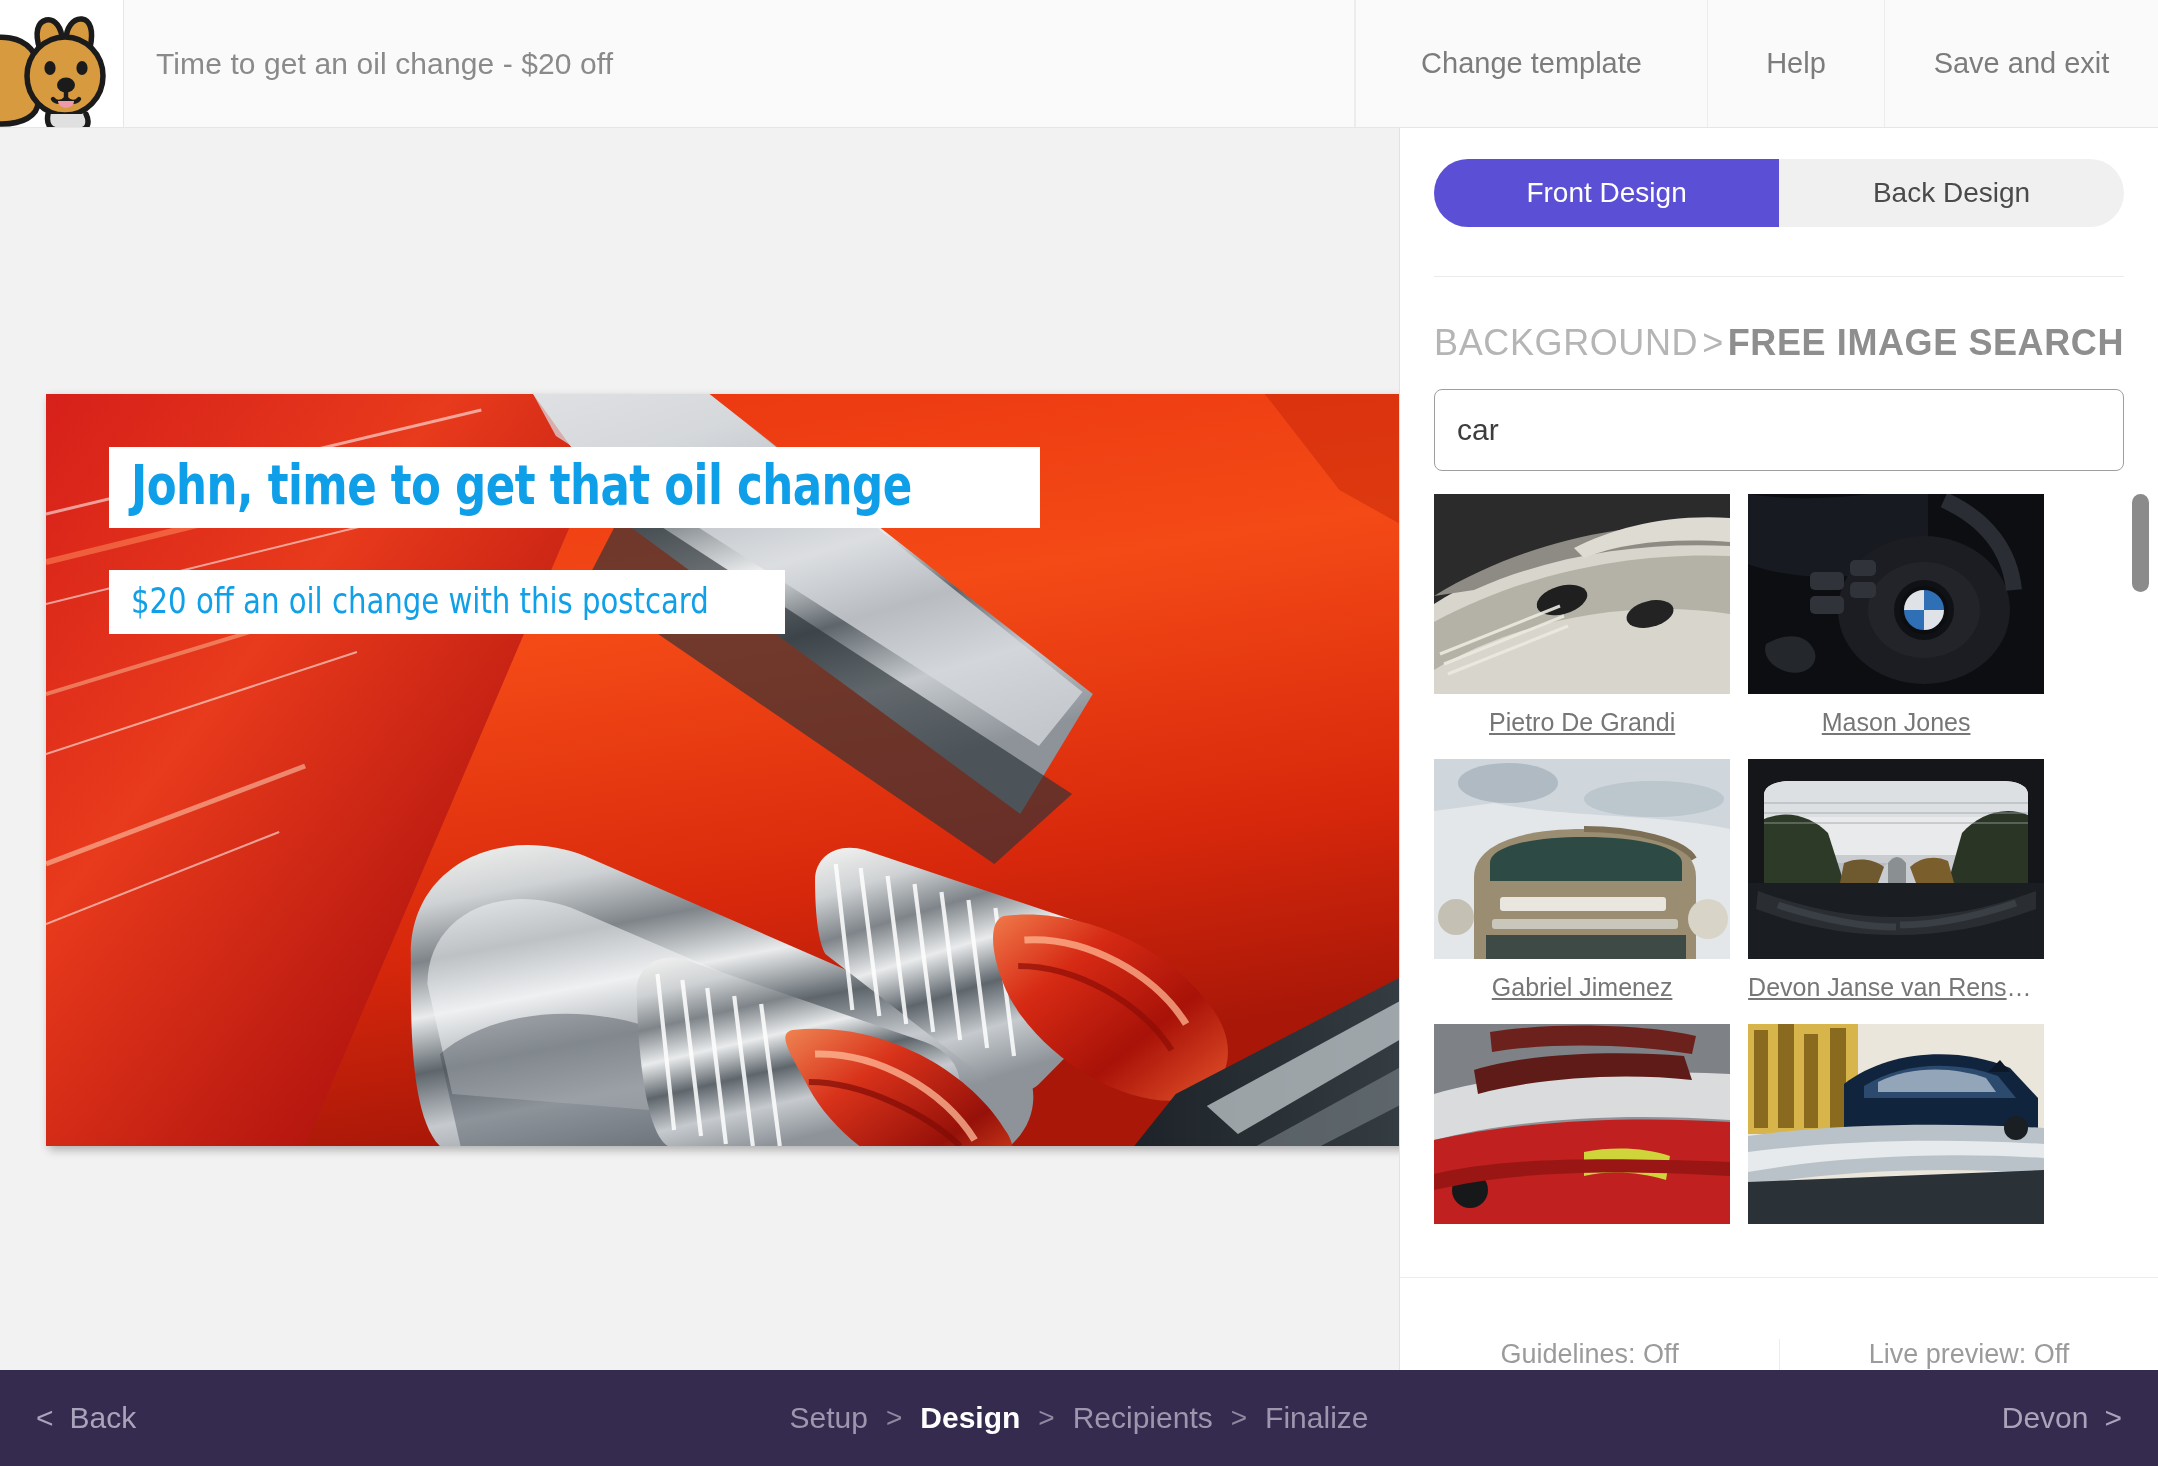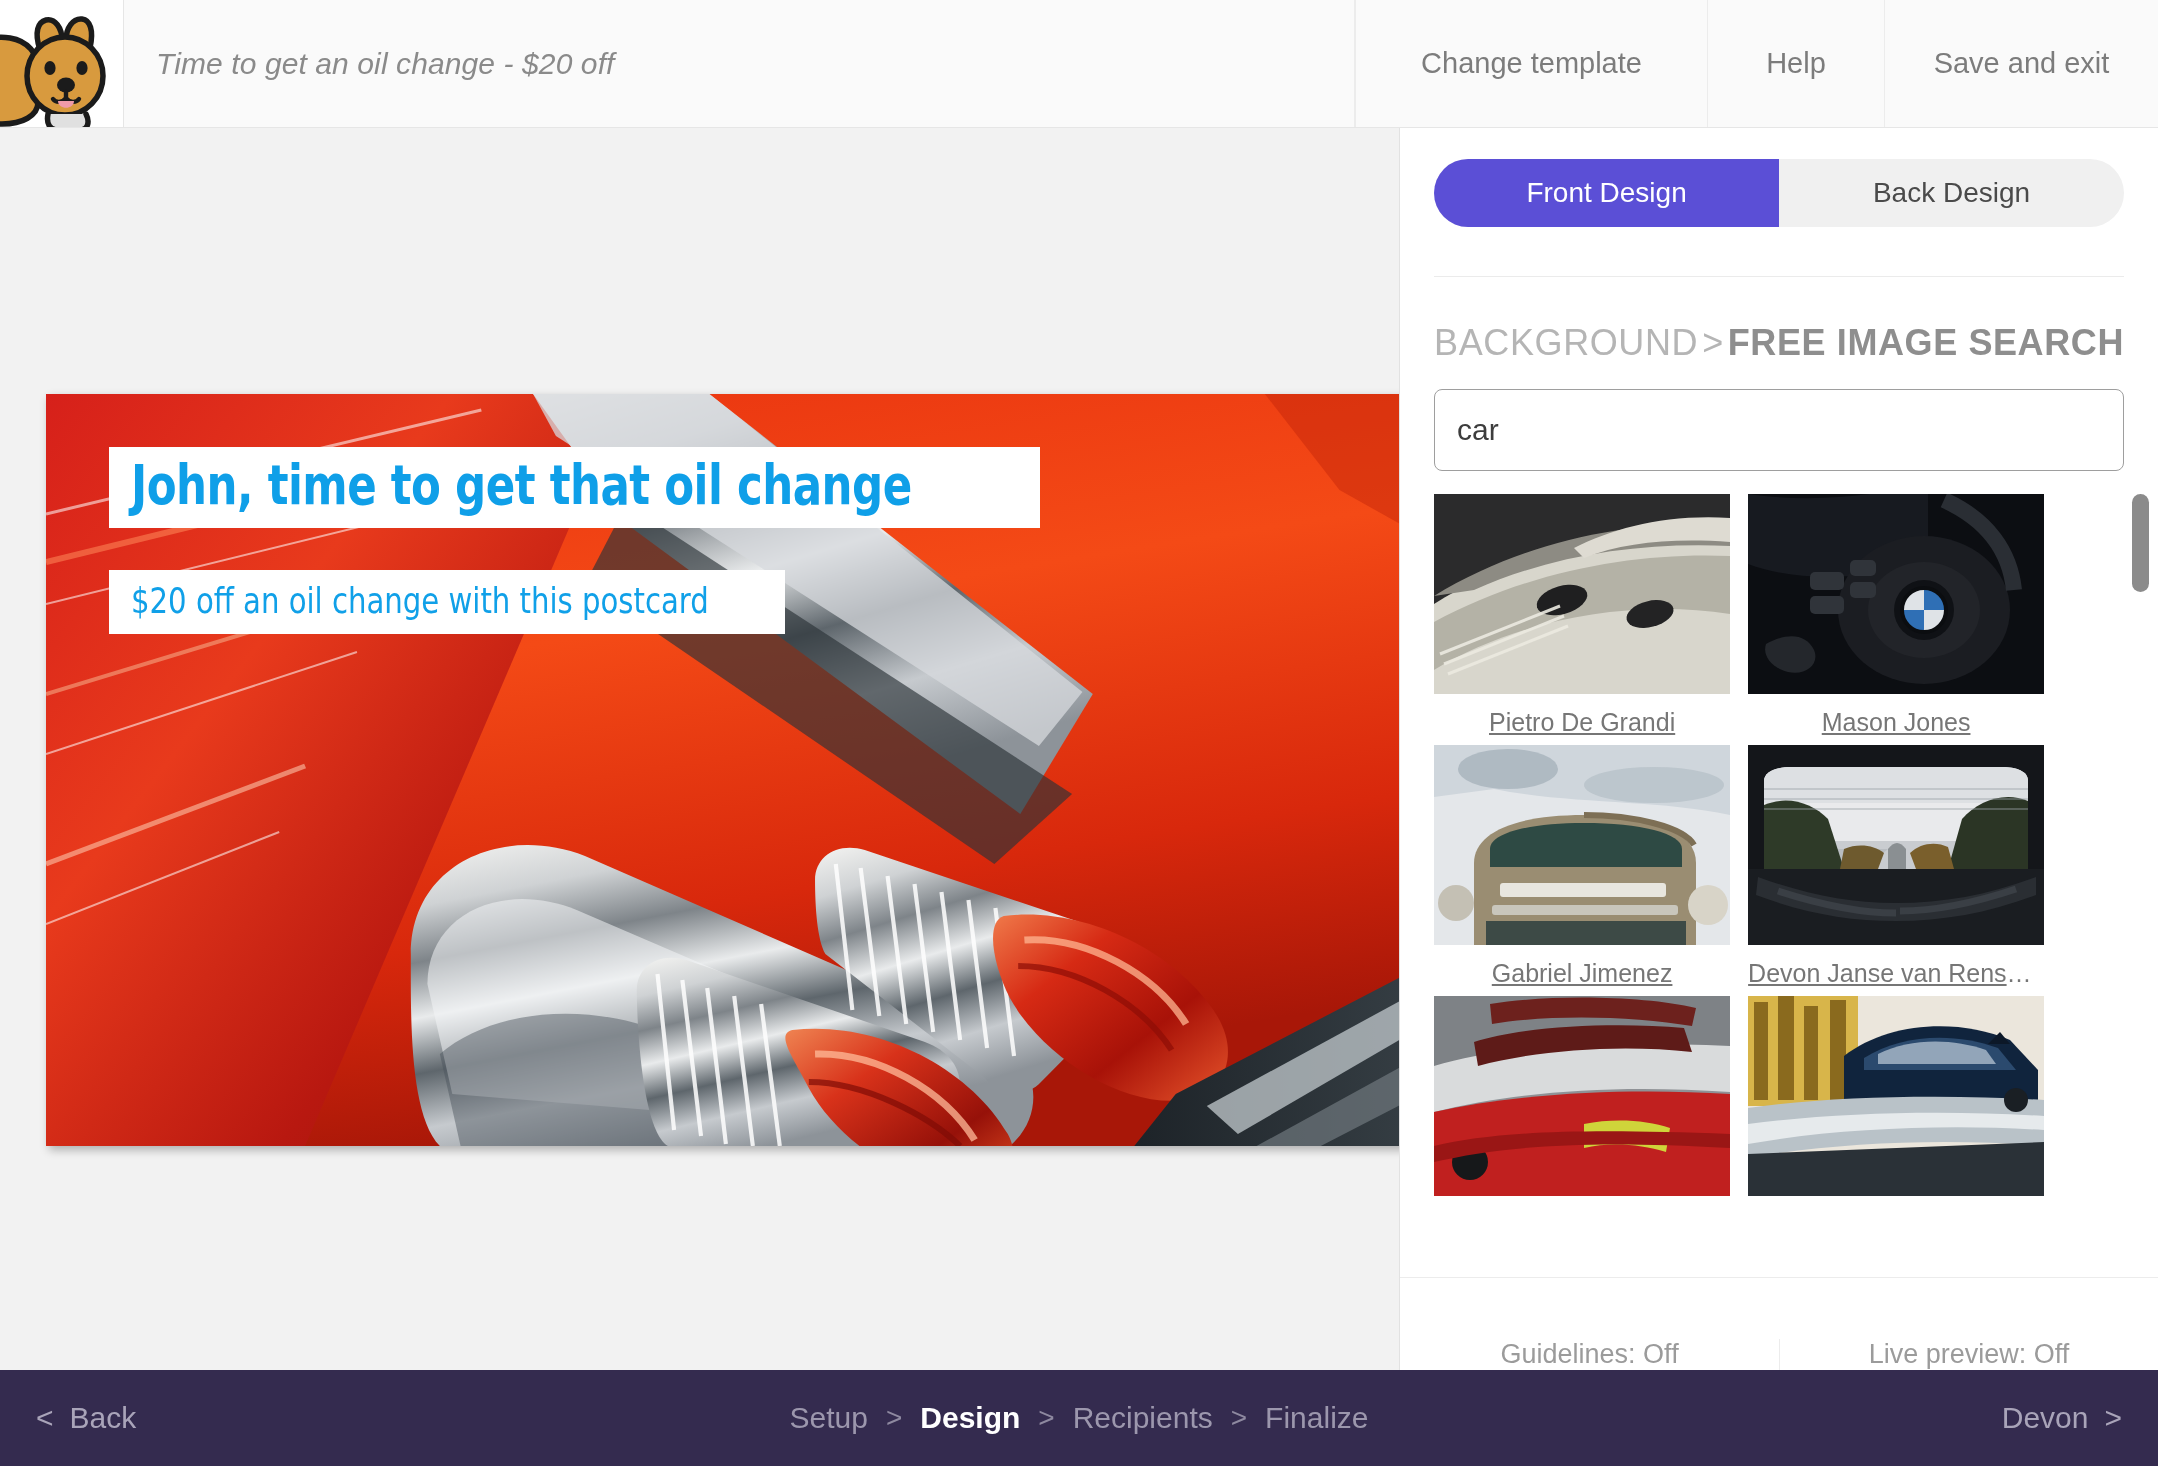--- a/index.html
+++ b/index.html
@@ -42,21 +42,20 @@
     padding-left: 32px;
     background: #fafafa;
     border-right: 1px solid #ececec;
     min-width: 0;
   }
   .doc-title {
     font-size: 30px;
     color: #8a8a8a;
     letter-spacing: .1px;
     white-space: nowrap;
-    font-style: italic;
   }
   .nav-cell {
     display: flex; align-items: center; justify-content: center;
     background: #fafafa;
     border-left: 1px solid #ececec;
     font-size: 29px;
     color: #7c7c7c;
     cursor: pointer;
     white-space: nowrap;
   }
@@ -187,21 +186,21 @@
     padding: 0 22px;
     font-family: "Liberation Sans", sans-serif;
     outline: none;
   }
   .search-input::placeholder { color: #b0b0b0; }
 
   .thumb-grid {
     margin-top: 23px;
     display: flex;
     flex-wrap: wrap;
-    gap: 8px 18px;
+    gap: 22px 18px;
     align-items: center;
   }
   .thumb-cell { width: 296px; }
   .thumb {
     width: 296px; height: 200px;
     overflow: hidden;
     background: #dcdcdc;
     cursor: pointer;
     display: block;
   }

